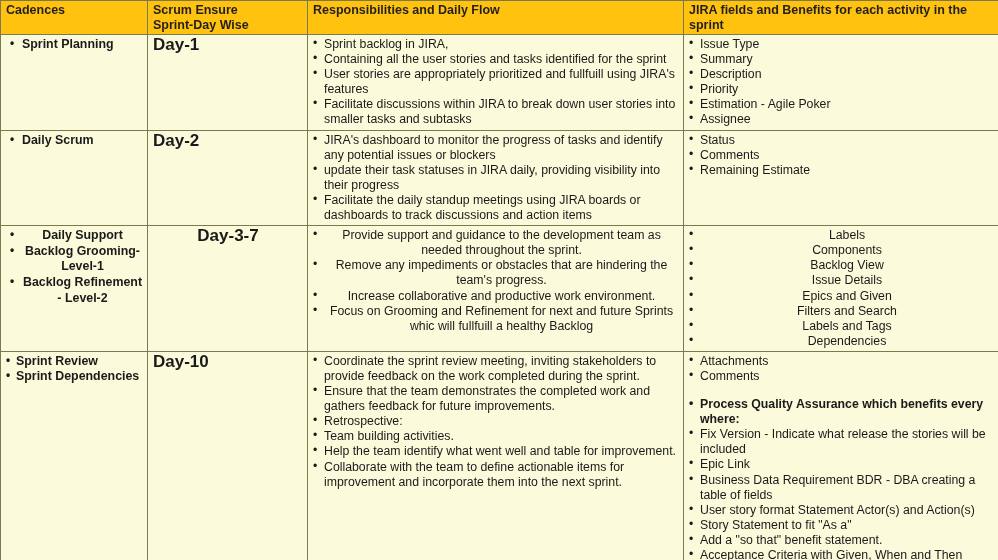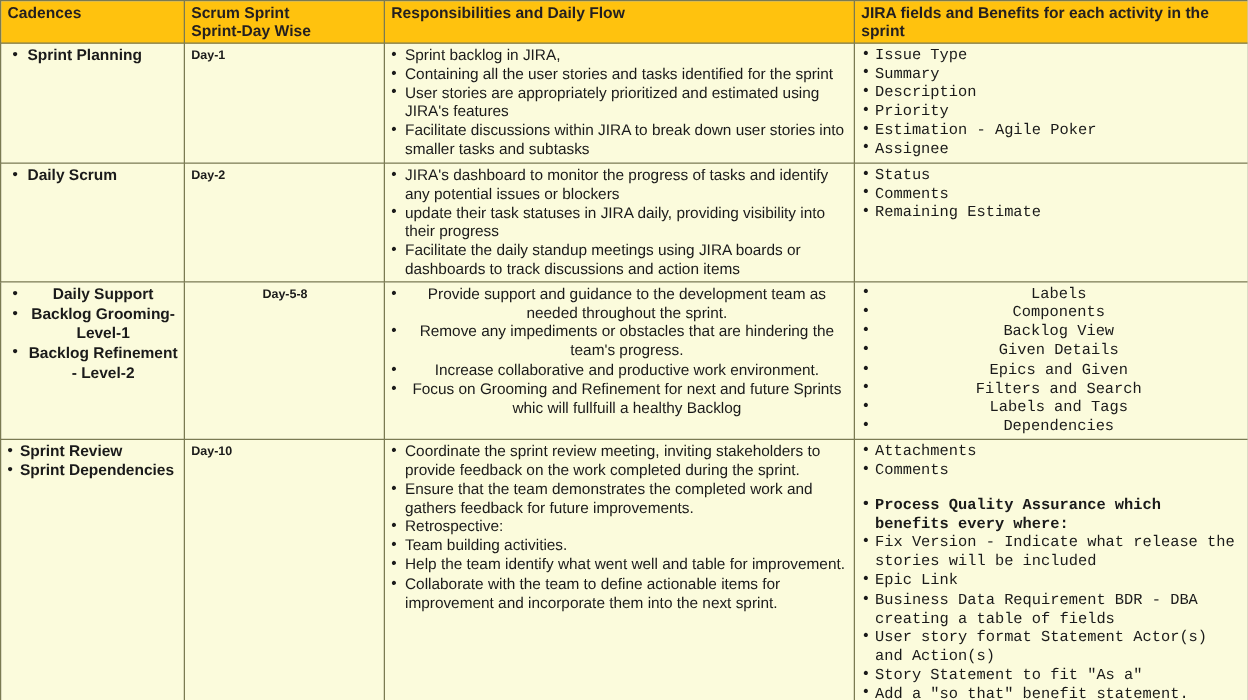--- a/index.html
+++ b/index.html
@@ -70,21 +70,21 @@
     position: absolute;
     left: 4px;
     top: -1px;
     font-size: 12px;
   }
   .cad-list.tight li { padding-left: 10px; }
   .cad-list.tight li::before { left: 0px; }
 
   .day-label {
     font-weight: bold;
-    font-size: 10px;
+    font-size: 17px;
     line-height: 15.6px;
   }
 
   .flow-list, .jira-list {
     list-style: none;
     margin: 0;
     padding: 0;
   }
   .flow-list li, .jira-list li {
     position: relative;
@@ -101,21 +101,21 @@
   }
   .jira-list li.spacer {
     height: 13px;
     padding: 0;
   }
   .jira-list li.spacer::before { content: ""; }
   .jira-list li.bold-item {
     font-weight: bold;
   }
   td.flow-cell { padding-left: 7px; }
-  td.jira-cell { padding-left: 7px; font-family: Liberation Mono, monospace; }
+  td.jira-cell { padding-left: 7px; }
   td.day-cell { padding-left: 5px; }
   td.cad-cell { padding-left: 2px; }
   .r1 { height: 90px; padding-left: 24px; }
   .r2 { height: 90px; }
   .r3 { height: 121px; text-align: center; }
   .r4 { height: 229px; }
 </style>
 </head>
 <body>
 
@@ -124,21 +124,21 @@
     <colgroup>
       <col class="c1">
         <col class="c2">
         <col class="c3">
         <col class="c4">
     </colgroup>
     <thead>
       <tr>
         <th><span>Cadences</span></th>
         <th>
-          <div>Scrum Sprint</div>
+          <div>Scrum Ensure</div>
           <div>Sprint-Day Wise</div>
         </th>
         <th><span>Responsibilities and Daily Flow</span></th>
         <th><span>JIRA fields and Benefits for each activity in the sprint</span></th>
       </tr>
     </thead>
     <tbody>
 
       <tr class="r1">
         <td class="cad-cell">
@@ -146,21 +146,21 @@
             <li>Sprint Planning</li>
           </ul>
         </td>
         <td class="day-cell">
           <div class="day-label">Day-1</div>
         </td>
         <td class="flow-cell">
           <ul class="flow-list">
             <li>Sprint backlog in JIRA,</li>
             <li>Containing all the user stories and tasks identified for the sprint</li>
-            <li>User stories are appropriately prioritized and estimated using JIRA's features</li>
+            <li>User stories are appropriately prioritized and fullfuill using JIRA's features</li>
             <li>Facilitate discussions within JIRA to break down user stories into smaller tasks and subtasks</li>
           </ul>
         </td>
         <td class="jira-cell">
           <ul class="jira-list">
             <li>Issue Type</li>
             <li>Summary</li>
             <li>Description</li>
             <li>Priority</li>
             <li>Estimation - Agile Poker</li>
@@ -196,36 +196,36 @@
 
       <tr class="r3">
         <td class="cad-cell">
           <ul class="cad-list">
             <li>Daily Support</li>
             <li>Backlog Grooming- Level-1</li>
             <li>Backlog Refinement - Level-2</li>
           </ul>
         </td>
         <td class="day-cell">
-          <div class="day-label">Day-5-8</div>
+          <div class="day-label">Day-3-7</div>
         </td>
         <td class="flow-cell">
           <ul class="flow-list">
             <li>Provide support and guidance to the development team as needed throughout the sprint.</li>
             <li>Remove any impediments or obstacles that are hindering the team's progress.</li>
             <li>Increase collaborative and productive work environment.</li>
             <li>Focus on Grooming and Refinement for next and future Sprints whic will fullfuill a healthy Backlog</li>
           </ul>
         </td>
         <td class="jira-cell">
           <ul class="jira-list">
             <li>Labels</li>
             <li>Components</li>
             <li>Backlog View</li>
-            <li>Given Details</li>
+            <li>Issue Details</li>
             <li>Epics and Given</li>
             <li>Filters and Search</li>
             <li>Labels and Tags</li>
             <li>Dependencies</li>
           </ul>
         </td>
       </tr>
 
       <tr class="r4">
         <td class="cad-cell">

